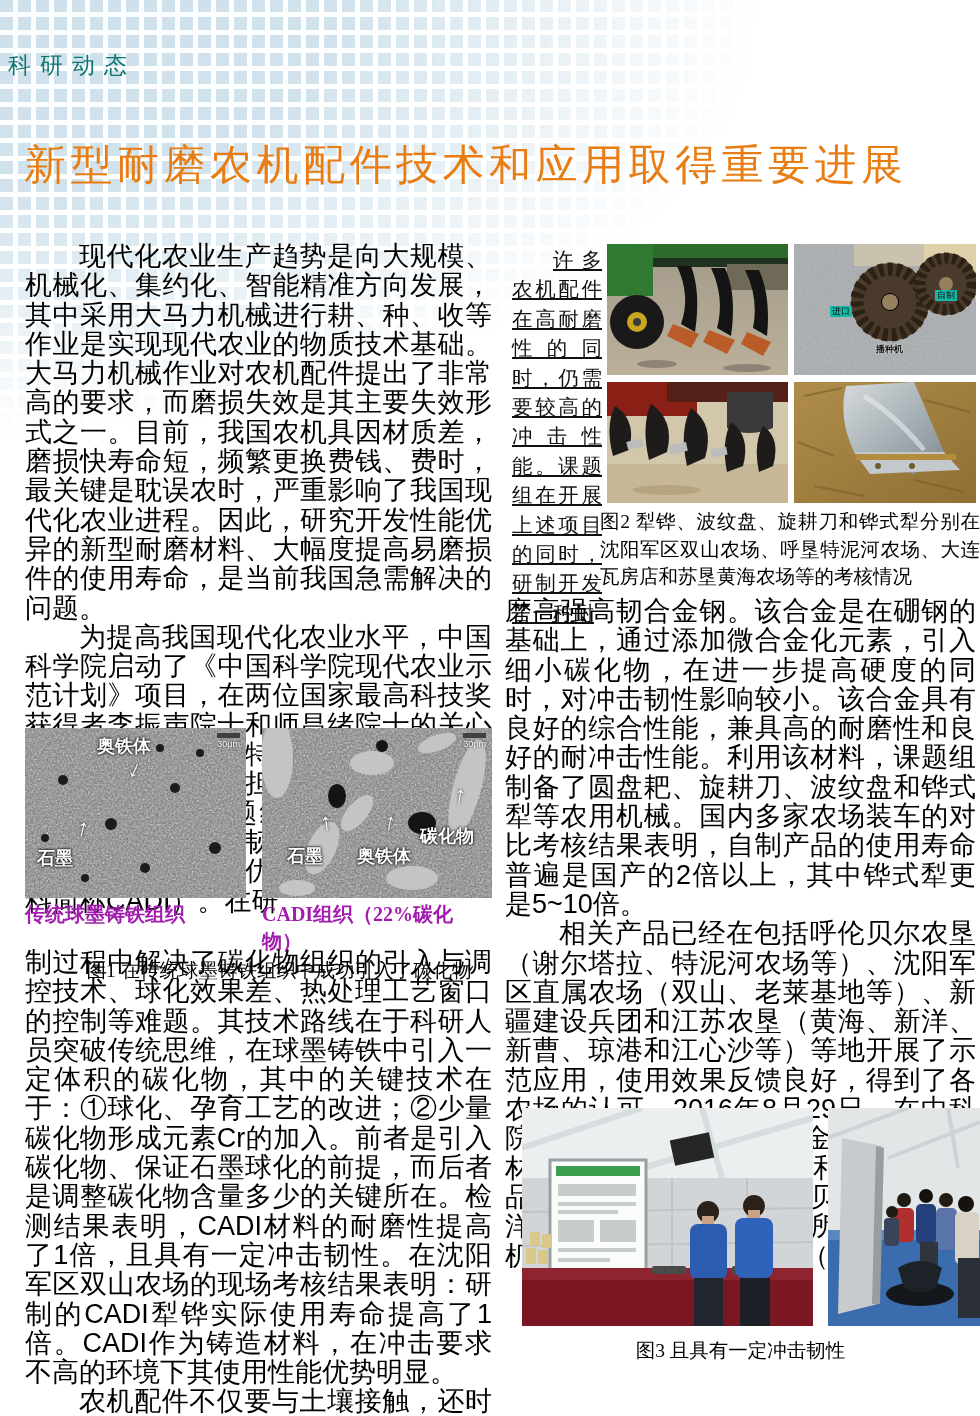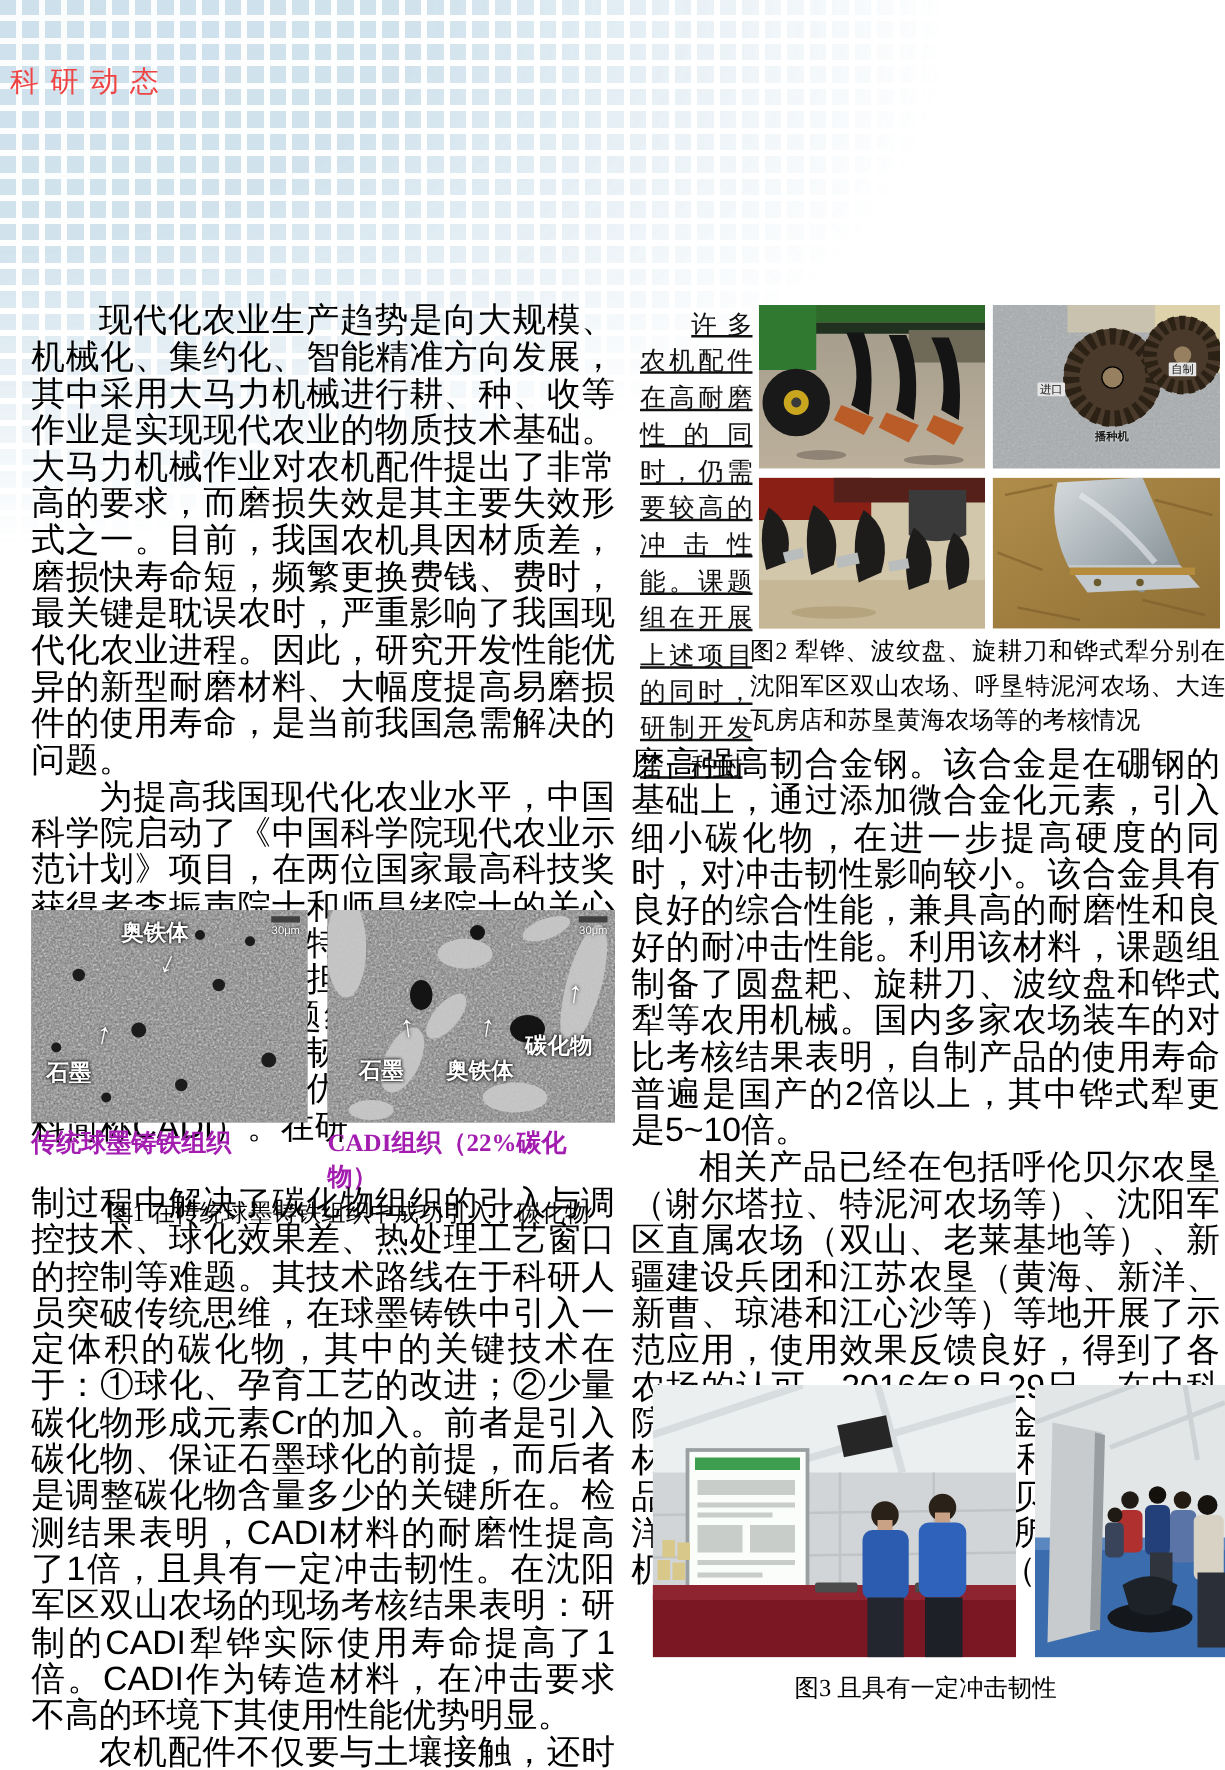--- a/index.html
+++ b/index.html
@@ -17,21 +17,21 @@
     background-image:
       repeating-linear-gradient(0deg, rgba(255,255,255,0) 0 13px, #ffffff 13px 18px),
       repeating-linear-gradient(90deg, #cadeea 0 13px, #ffffff 13px 18px);
     -webkit-mask-image: radial-gradient(118% 92% at 0% 0%, #000 32%, rgba(0,0,0,0) 72%);
     mask-image: radial-gradient(118% 92% at 0% 0%, #000 32%, rgba(0,0,0,0) 72%);
     opacity:.85;
   }
   
   .section-label{
     position:absolute; left:8px; top:50px;
-    font-size:23px; letter-spacing:9px; color:#ef4444;
+    font-size:23px; letter-spacing:9px; color:#0f766e;
   }
   .title{
     position:absolute; left:24px; top:137px; width:950px;
     font-size:42px; letter-spacing:4.5px; color:#e87d13; white-space:nowrap;
   }
   
   .body-text{ font-size:27px; line-height:29.3px; text-align:justify; color:#000000; }
   .indent{ text-indent:2em; }
   .col-left-top{ position:absolute; left:25px; top:242px; width:467px; }
   .col-left-bottom{ position:absolute; left:25px; top:948px; width:467px; }
@@ -66,21 +66,21 @@
   }
   
   .fig2-grid{
     position:absolute; left:607px; top:244px; width:369px;
     display:grid; grid-template-columns:181px 182px; gap:7px 6px;
   }
   .photo{ position:relative; overflow:hidden; }
   .ph-tall{ height:131px; } .ph-short{ height:121px; }
   .photo svg{ display:block; }
   .photo-tag{
-    position:absolute; background:#e5e5e5; color:#111; font-size:9px; line-height:11px;
+    position:absolute; background:#14b8a6; color:#111; font-size:9px; line-height:11px;
     padding:0 2px; border-radius:1px;
   }
   .photo-tag.plain{ background:transparent; color:#111; font-weight:bold; text-shadow:0 0 2px #fff; }
   .fig2-caption{
     position:absolute; left:600px; top:508px; width:380px;
     font-family:"Liberation Serif",serif; font-size:19.5px; line-height:27.5px;
     text-align:justify; color:#000;
   }
   
   .fig3-left{ position:absolute; left:522px; top:1108px; width:291px; height:218px; overflow:hidden; }
@@ -92,20 +92,21 @@
 </style>
 </head>
 <body>
 
 <div class="page">
 
   <div class="tint"></div>
   <div class="mosaic"></div>
 
   <div class="section-label">科研动态</div>
+  <h1 class="title" style="margin:0;font-weight:normal;">新型耐磨农机配件技术和应用取得重要进展</h1>
 
   <div class="col-left-top body-text">
     <div class="indent">现代化农业生产趋势是向大规模、机械化、集约化、智能精准方向发展，其中采用大马力机械进行耕、种、收等作业是实现现代农业的物质技术基础。大马力机械作业对农机配件提出了非常高的要求，而磨损失效是其主要失效形式之一。目前，我国农机具因材质差，磨损快寿命短，频繁更换费钱、费时，最关键是耽误农时，严重影响了我国现代化农业进程。因此，研究开发性能优异的新型耐磨材料、大幅度提高易磨损件的使用寿命，是当前我国急需解决的问题。</div>
     <div class="indent">为提高我国现代化农业水平，中国科学院启动了《中国科学院现代农业示范计划》项目，在两位国家最高科技奖获得者李振声院士和师昌绪院士的关心和倡议下，金属所特殊环境材料研究部特种合金课题组承担了高性能耐磨犁铧的研制任务。课题组完成了具有高硬度、同时具有较好韧性的新型球墨铸铁的组织设计和成分优化（该新型耐磨材料简称CADI）。在研</div>
   </div>
 
   <div class="fig1">
     <div class="fig1-row">
       <div class="micrograph m-left">
         <svg width="221" height="170">

